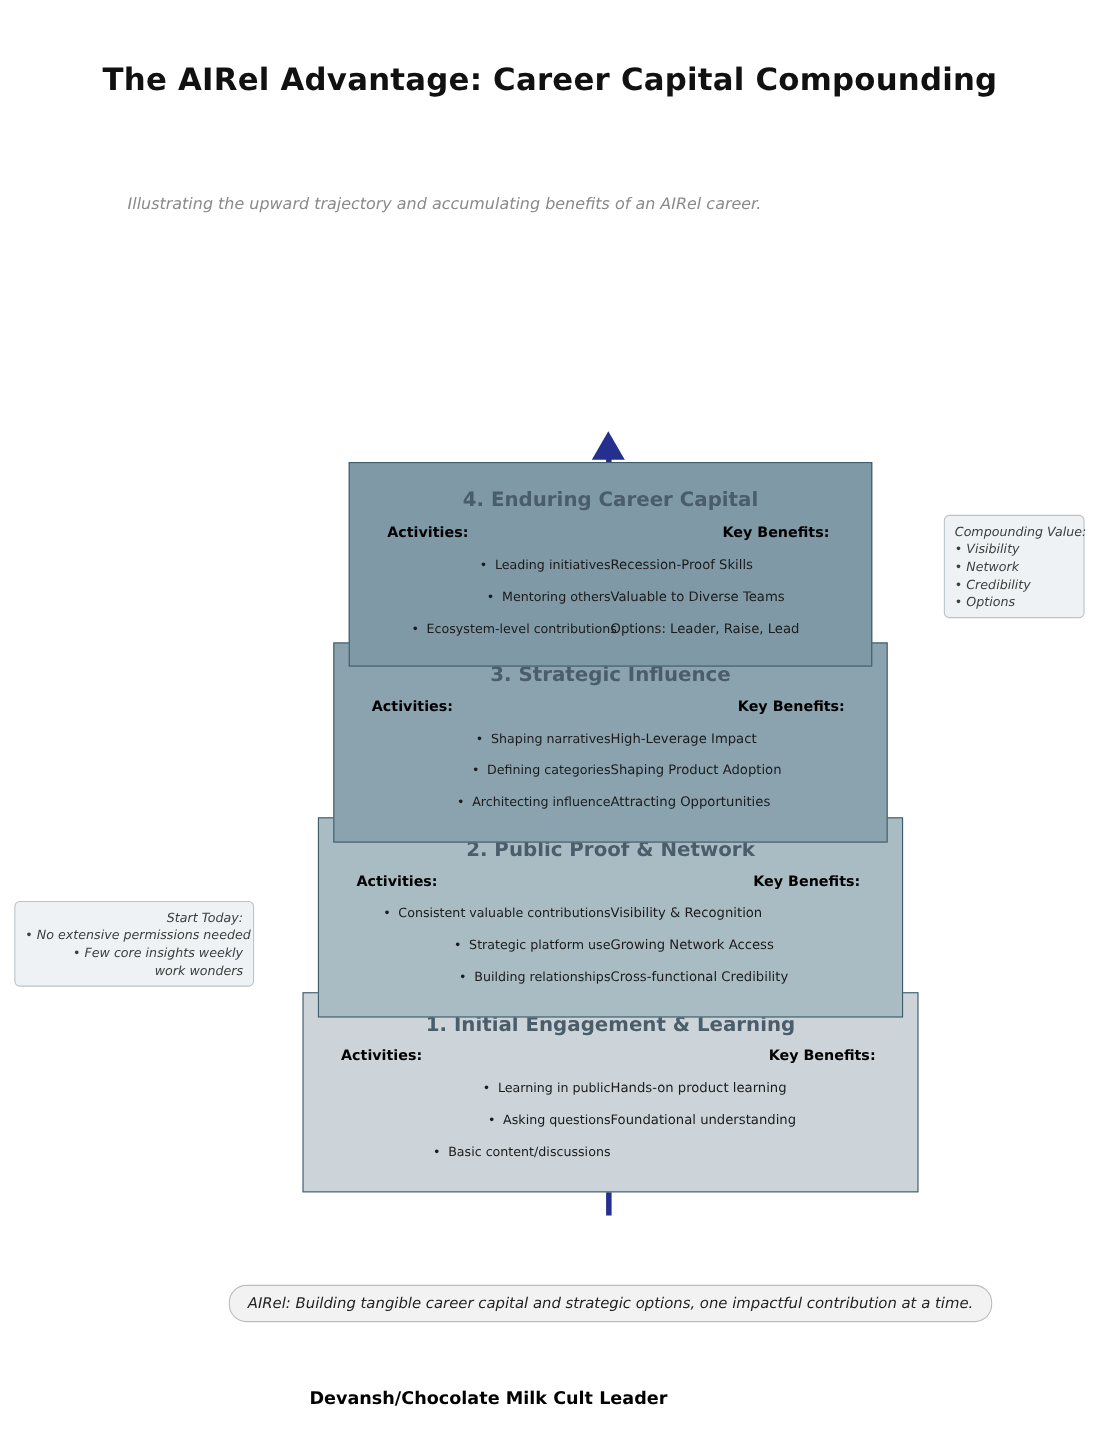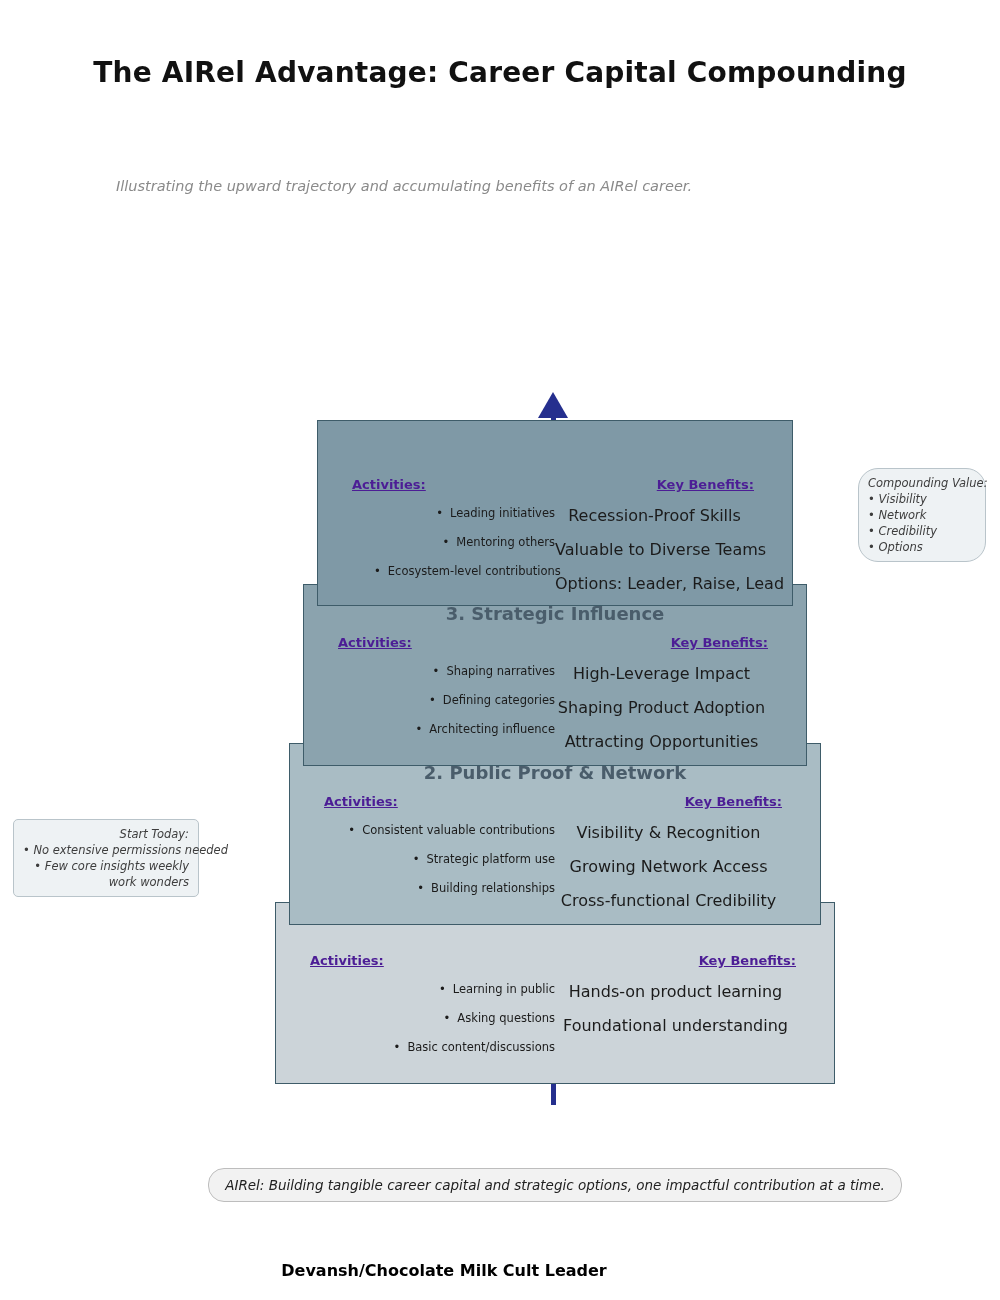--- a/index.html
+++ b/index.html
@@ -83,44 +83,43 @@
     display: flex;
     flex-direction: row;
   }
   .col {
     width: 50%;
     box-sizing: border-box;
   }
   .col-head {
     font-size: 13px;
     font-weight: bold;
-    color: #4c1d95;
+    color: #000000;
     margin-bottom: 14px;
-    text-decoration: underline;
   }
   .col-activities { padding-left: 34px; text-align: left; }
   .col-activities .col-head { text-align: left; }
   .col-benefits { padding-right: 38px; text-align: right; }
   .col-benefits .col-head { text-align: right; }
   .act-item {
     font-size: 11.5px;
     color: #1b1b1b;
     margin: 0 0 15px 22px;
     text-align: right;
     white-space: nowrap;
   }
   .act-item::before {
     content: "\2022";
     margin-right: 7px;
   }
   .ben-item {
-    font-size: 16px;
+    font-size: 12px;
     color: #1b1b1b;
     margin: 0 0 15px 0;
-    text-align: center;
+    text-align: left;
     white-space: nowrap;
   }
 
   
   #stage-4 { left: 317px; top: 420px; width: 476px; height: 186px; background: #7f99a6; z-index: 4; }
   #stage-4 .stage-title { top: 23px; }
   #stage-4 .stage-cols  { top: 56px; }
 
   #stage-3 { left: 303px; top: 584px; width: 504px; height: 182px; background: #8ba3ae; z-index: 3; }
   #stage-3 .stage-title { top: 18px; }
@@ -143,22 +142,22 @@
     border-radius: 5px;
     font-size: 11.5px;
     font-style: italic;
     color: #3d3d3d;
     line-height: 16px;
     padding: 6px 9px;
     z-index: 6;
   }
   .annotation .anno-line { white-space: nowrap; }
 
-  #annotation-right { left: 858px; top: 468px; width: 128px; text-align: left; border-radius: 20px; }
-  #annotation-left  { left: 13px;  top: 819px; width: 186px; text-align: right; }
+  #annotation-right { left: 858px; top: 468px; width: 128px; text-align: left; }
+  #annotation-left  { left: 13px;  top: 819px; width: 218px; text-align: right; }
 
   
   #caption-box {
     position: absolute;
     left: 208px;
     top: 1168px;
     width: 694px;
     box-sizing: border-box;
     background: #f2f2f2;
     border: 1px solid #bdbdbd;
@@ -189,20 +188,21 @@
 <div id="page-title">The AIRel Advantage: Career Capital Compounding</div>
 <div id="page-subtitle">Illustrating the upward trajectory and accumulating benefits of an AIRel career.</div>
 
 <div id="pillar-left"></div>
 <div id="pillar-right"></div>
 
 <div id="trajectory-shaft"></div>
 <div id="trajectory-head"></div>
 
 <div class="stage" id="stage-4">
+  <div class="stage-title">4. Enduring Career Capital</div>
   <div class="stage-cols">
     <div class="col col-activities">
       <div class="col-head">Activities:</div>
       <div class="act-item">Leading initiatives</div>
       <div class="act-item">Mentoring others</div>
       <div class="act-item">Ecosystem-level contributions</div>
     </div>
     <div class="col col-benefits">
       <div class="col-head">Key Benefits:</div>
       <div class="ben-item">Recession-Proof Skills</div>
@@ -242,20 +242,21 @@
     <div class="col col-benefits">
       <div class="col-head">Key Benefits:</div>
       <div class="ben-item">Visibility &amp; Recognition</div>
       <div class="ben-item">Growing Network Access</div>
       <div class="ben-item">Cross-functional Credibility</div>
     </div>
   </div>
 </div>
 
 <div class="stage" id="stage-1">
+  <div class="stage-title">1. Initial Engagement &amp; Learning</div>
   <div class="stage-cols">
     <div class="col col-activities">
       <div class="col-head">Activities:</div>
       <div class="act-item">Learning in public</div>
       <div class="act-item">Asking questions</div>
       <div class="act-item">Basic content/discussions</div>
     </div>
     <div class="col col-benefits">
       <div class="col-head">Key Benefits:</div>
       <div class="ben-item">Hands-on product learning</div>

